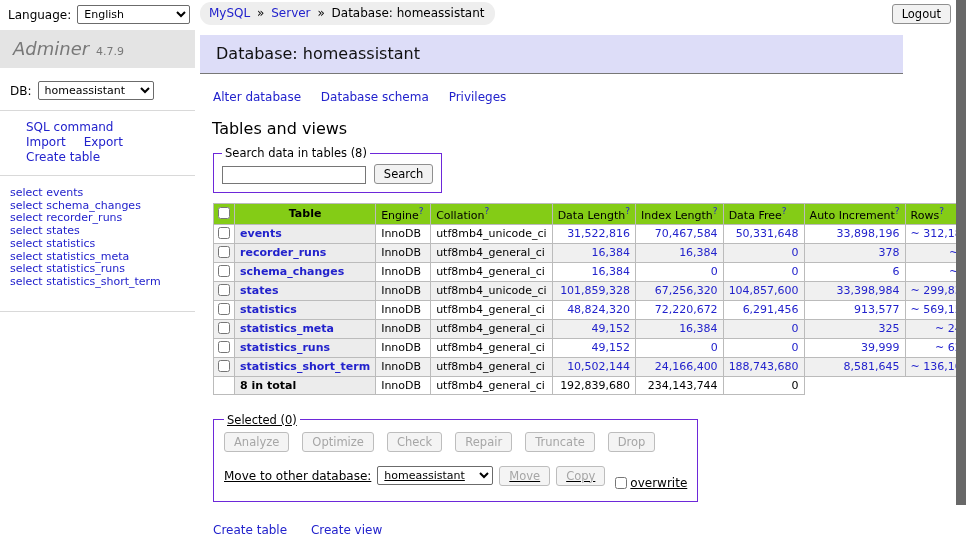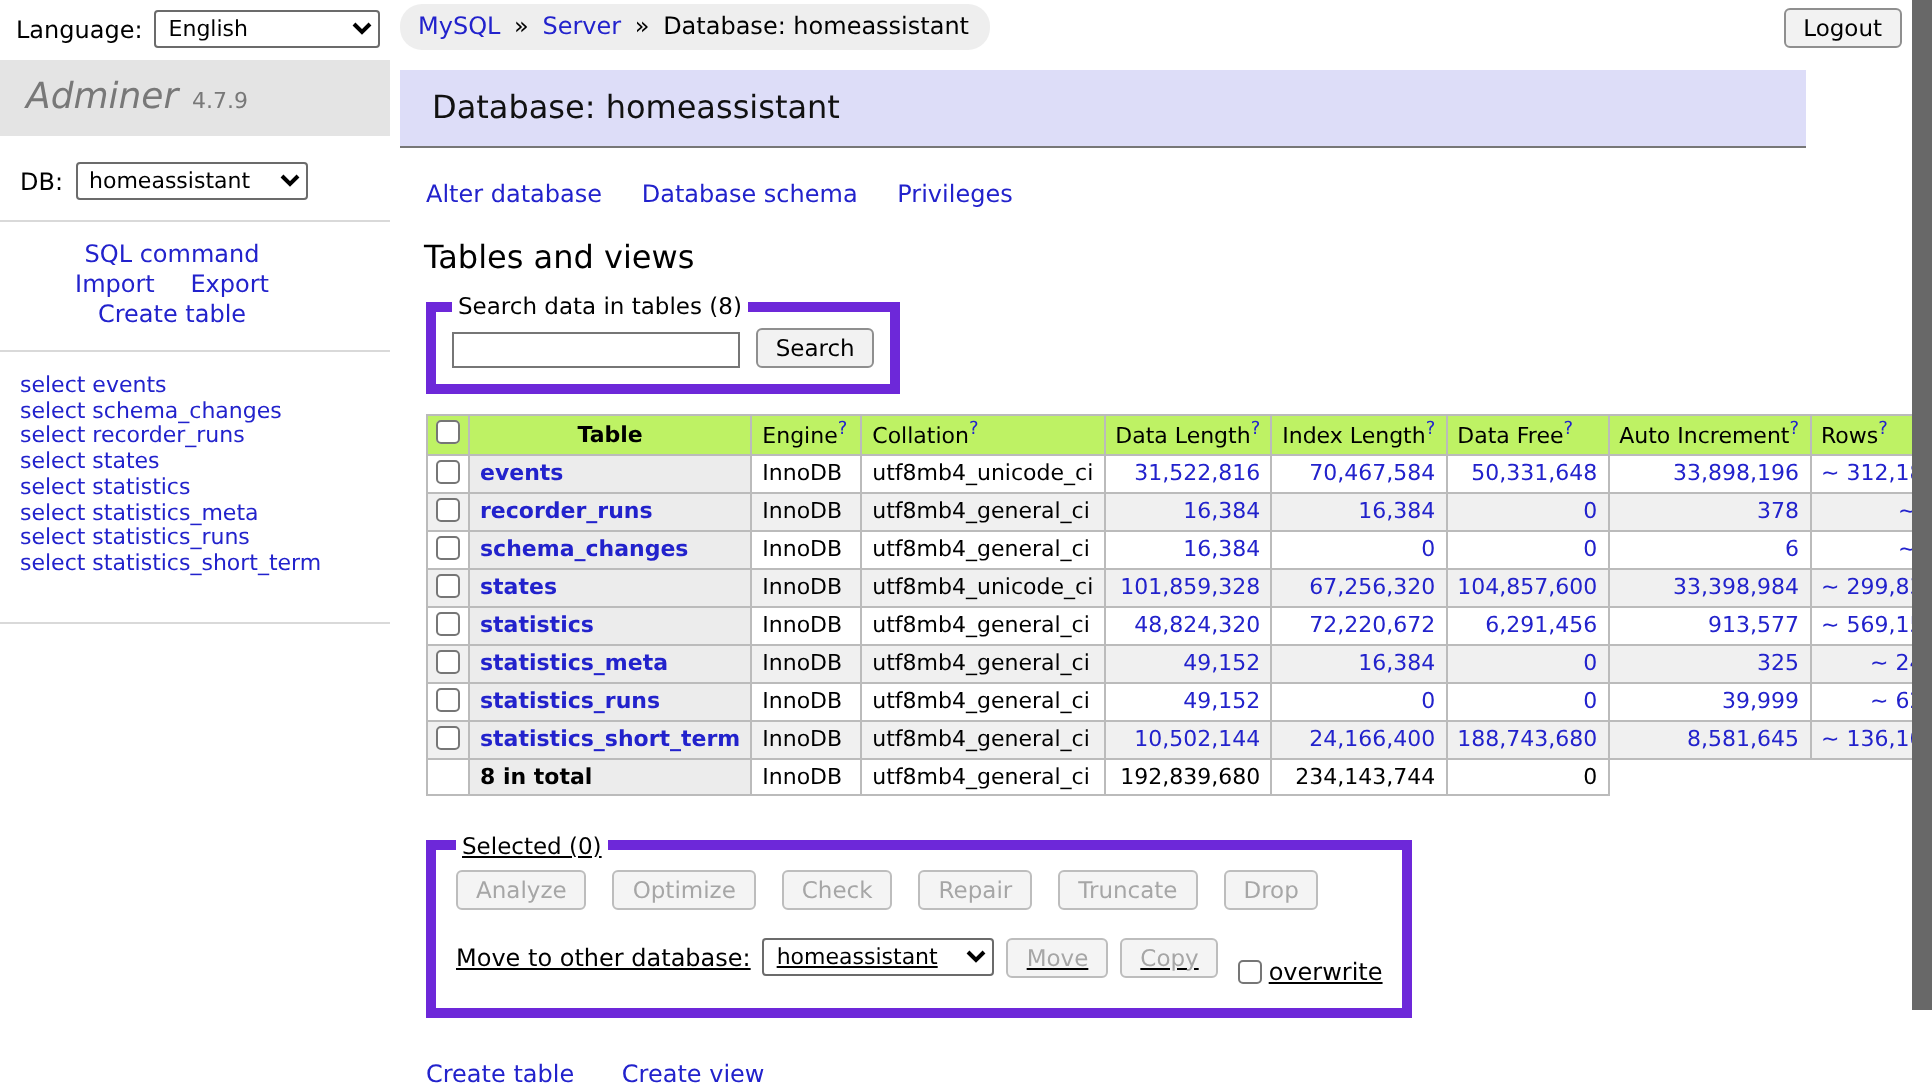--- a/index.html
+++ b/index.html
@@ -29,21 +29,21 @@
   button:disabled { color:#a6a6a6; border-color:#bdbdbd; background:#f4f4f4; cursor:default; }
 
   
   #menu { position:absolute; left:0; top:30px; width:195px; }
   .logo-box { background:#e4e4e4; padding:8px 0 9px 13px; }
   .logo-title { font-style:italic; font-size:18px; color:#787878; }
   .logo-version { font-size:11px; color:#787878; margin-left:3px; }
   .db-row { padding:13px 0 0 10px; display:flex; align-items:center; gap:6px; }
   .db-row select { width:116px; }
   #menu hr { border:none; border-top:1px solid #d9d9d9; margin:10px 0 0; }
-  .menu-links { padding:9px 0 0 16px; width:170px; line-height:15px;text-align:center; }
+  .menu-links { padding:9px 0 0 26px; width:170px; line-height:15px; }
   .menu-links a { margin-right:14px; white-space:nowrap; }
   .table-links { padding:11px 0 12px 10px; font-size:11px; line-height:12.7px; }
   .table-links a { display:block; white-space:nowrap; }
 
   
   #content { position:absolute; left:200px; top:0; width:756px; }
   .breadcrumb {
     display:inline-block; background:#eee; margin-top:2px;
     padding:4px 10px 5px 9px; font-size:12px;border-radius:11px;
   }
@@ -51,33 +51,33 @@
   h2.title-bar {
     margin:10px 0 0; width:703px; background:#ddddf8;
     border-bottom:1px solid #777; padding:9px 16px 10px;
     font-size:16px; font-weight:400; color:#111;
   }
   .main-links { margin-top:16px; padding-left:13px; }
   .main-links a { margin-right:16px; }
   h3 { font-size:16px; font-weight:400; margin:15px 0 0; padding-left:12px; }
 
   fieldset {
-    display:inline-block; border:5px solid #6d28d9; border-radius:0;
+    display:inline-block; border:1px solid #6d28d9; border-radius:0;
     margin:8px 0 0 13px; padding:4px 8px 8px;
   }
   legend { font-size:11.5px; padding:0 3px; }
   .search-input { width:144px; height:18px; border:1px solid #767676; font-size:11px; padding:0 3px; font-family:inherit; }
   .search-btn { margin-left:4px; }
 
   table.db-tables {
     border-collapse:collapse; margin:10px 0 0 13px;
     font-size:11px; white-space:nowrap;
   }
   .db-tables th, .db-tables td { border:1px solid #bbb; padding:2px 5px; height:17px; }
-  .db-tables thead th { background:#bef264; font-weight:400; text-align:left;margin-left:41px; }
+  .db-tables thead th { background:#84cc16; font-weight:400; text-align:left;margin-left:41px; }
   .db-tables thead th.col-table { font-weight:bold; text-align:center; }
   .db-tables thead th sup { color:#2222cc; font-size:9px; cursor:pointer; }
   .db-tables tbody th { background:#ececec; text-align:left; }
   .db-tables tbody tr:nth-child(even) td { background:#f0f0f0; }
   .db-tables .chk { text-align:center; width:21px; padding:1px 3px; }
   .db-tables .num { text-align:right; color:#2222cc; }
   .db-tables a.tbl-link { font-weight:bold; }
   .db-tables tfoot th { background:#ececec; text-align:left; font-weight:bold; }
   .db-tables tfoot td { color:#000; background:#fff; }
   .db-tables tfoot td.num { color:#000; }

